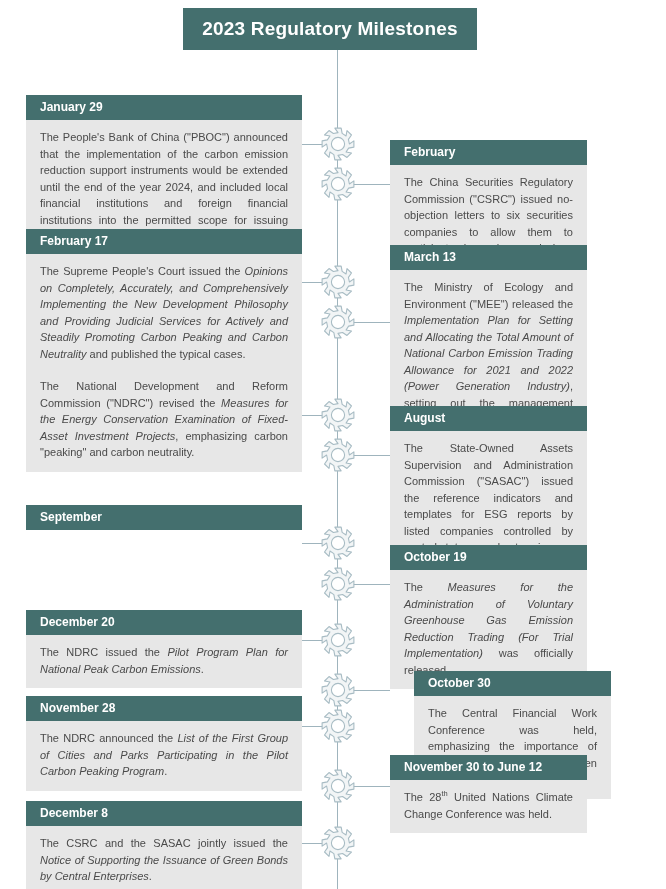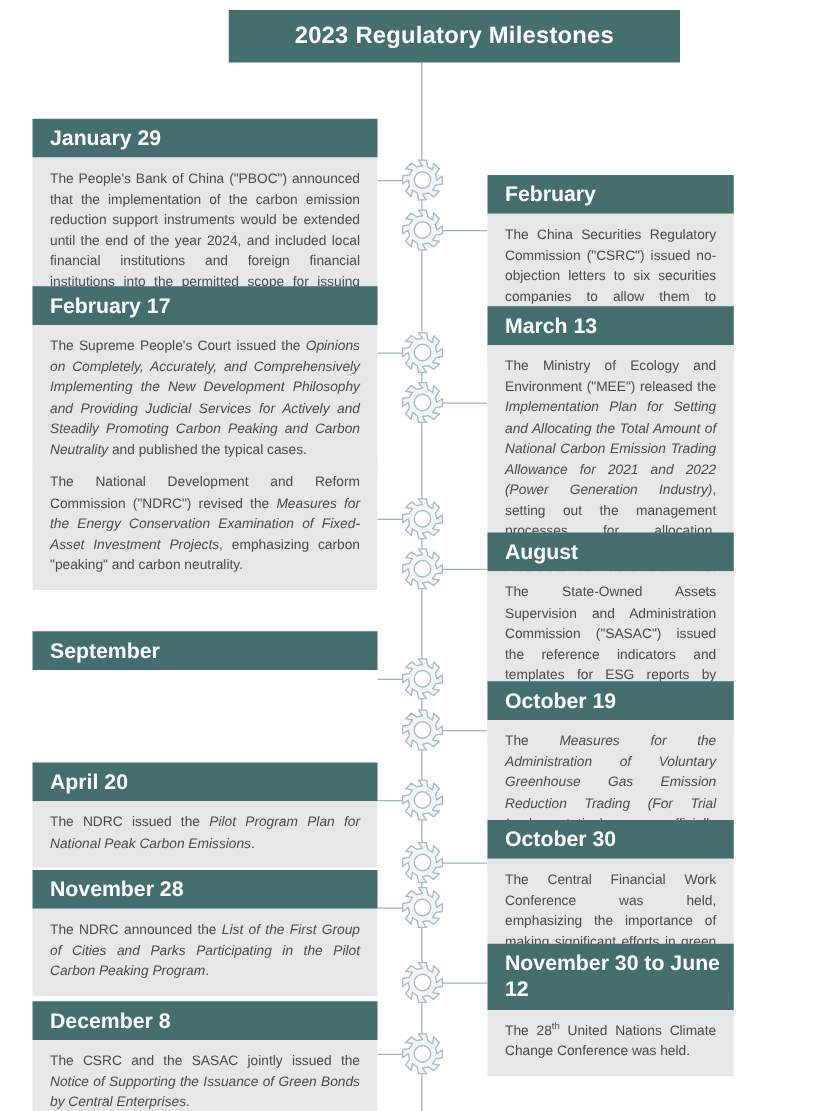--- a/index.html
+++ b/index.html
@@ -14,21 +14,21 @@
     position: relative;
     overflow: hidden;
     -webkit-font-smoothing: antialiased;
   }
 
   
   #title-bar {
     position: absolute;
     left: 183px;
     top: 8px;
-    width: 361px;
+    width: 294px;
     height: 42px;
     background: #446f6e;
     display: flex;
     align-items: center;
     justify-content: center;
     z-index: 5;
   }
   #title-bar .title-text {
     color: #ffffff;
     font-size: 19px;
@@ -71,21 +71,21 @@
   .card {
     position: absolute;
     z-index: 3;
   }
   .card.left  { left: 26px;  width: 276px; }
   .card.right { left: 390px; width: 197px; }
 
   .card-header {
     background: #446f6e;
     color: #ffffff;
-    font-size: 17px;
+    font-size: 12px;
     font-weight: bold;
     padding: 5px 0 5px 14px;
     line-height: 1.25;
   }
   .card-body {
     background: #e7e7e7;
     color: #4a4a4a;
     font-size: 11px;
     line-height: 1.5;
     padding: 9px 14px 11px 14px;
@@ -207,21 +207,21 @@
       <div class="card-header">February 17</div>
       <div class="card-body">The Supreme People's Court issued the <i>Opinions on Completely, Accurately, and Comprehensively Implementing the New Development Philosophy and Providing Judicial Services for Actively and Steadily Promoting Carbon Peaking and Carbon Neutrality</i> and published the typical cases.</div>
     </div>
     <div class="card left" style="top: 369px;">
       <div class="card-body">The National Development and Reform Commission ("<b>NDRC</b>") revised the <i>Measures for the Energy Conservation Examination of Fixed-Asset Investment Projects</i>, emphasizing carbon "peaking" and carbon neutrality.</div>
     </div>
     <div class="card left" style="top: 505px; border-radius: 26px;">
       <div class="card-header">September</div>
     </div>
     <div class="card left" style="top: 610px;">
-      <div class="card-header">April 20</div>
+      <div class="card-header">December 20</div>
       <div class="card-body">The NDRC issued the <i>Pilot Program Plan for National Peak Carbon Emissions</i>.</div>
     </div>
     <div class="card left" style="top: 696px;">
       <div class="card-header">November 28</div>
       <div class="card-body">The NDRC announced the <i>List of the First Group of Cities and Parks Participating in the Pilot Carbon Peaking Program</i>.</div>
     </div>
     <div class="card left" style="top: 801px;">
       <div class="card-header">December 8</div>
       <div class="card-body">The CSRC and the SASAC jointly issued the <i>Notice of Supporting the Issuance of Green Bonds by Central Enterprises</i>.</div>
     </div>
@@ -229,29 +229,29 @@
 
 <div id="right-column">
     <div class="card right" style="top: 140px;">
       <div class="card-header">February</div>
       <div class="card-body">The China Securities Regulatory Commission ("<b>CSRC</b>") issued no-objection letters to six securities companies to allow them to participate in carbon emissions trading.</div>
     </div>
     <div class="card right" style="top: 245px;">
       <div class="card-header">March 13</div>
       <div class="card-body">The Ministry of Ecology and Environment ("<b>MEE</b>") released the <i>Implementation Plan for Setting and Allocating the Total Amount of National Carbon Emission Trading Allowance for 2021 and 2022 (Power Generation Industry)</i>, setting out the management processes for allocation, adjustment, verification and clearance of allowances, and initiating the work regarding allowance allocation and performance of carbon allowance clearance for years 2021 and 2022 in the power generation industry.</div>
     </div>
-    <div class="card right" style="top: 426px;">
+    <div class="card right" style="top: 406px;">
       <div class="card-header">August</div>
       <div class="card-body">The State-Owned Assets Supervision and Administration Commission ("<b>SASAC</b>") issued the reference indicators and templates for ESG reports by listed companies controlled by central state-owned enterprises.</div>
     </div>
     <div class="card right" style="top: 545px;">
       <div class="card-header">October 19</div>
       <div class="card-body">The <i>Measures for the Administration of Voluntary Greenhouse Gas Emission Reduction Trading (For Trial Implementation)</i> was officially released.</div>
     </div>
-    <div class="card right" style="top: 656px;">
+    <div class="card right" style="top: 671px; margin-left: 24px;">
       <div class="card-header">October 30</div>
       <div class="card-body">The Central Financial Work Conference was held, emphasizing the importance of making significant efforts in green finance.</div>
     </div>
     <div class="card right" style="top: 755px;">
       <div class="card-header">November 30 to June 12</div>
       <div class="card-body">The 28<sup>th</sup> United Nations Climate Change Conference was held.</div>
     </div>
   </div>
 
 </body></html>

